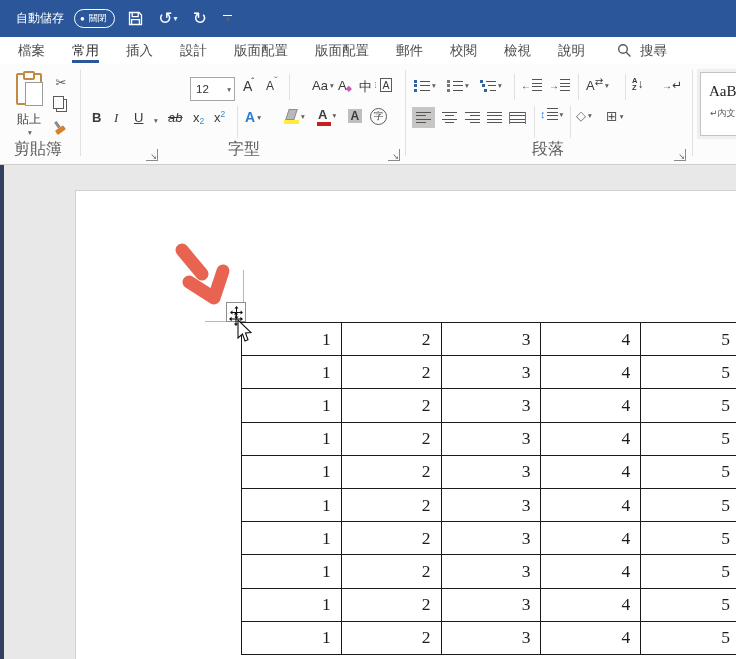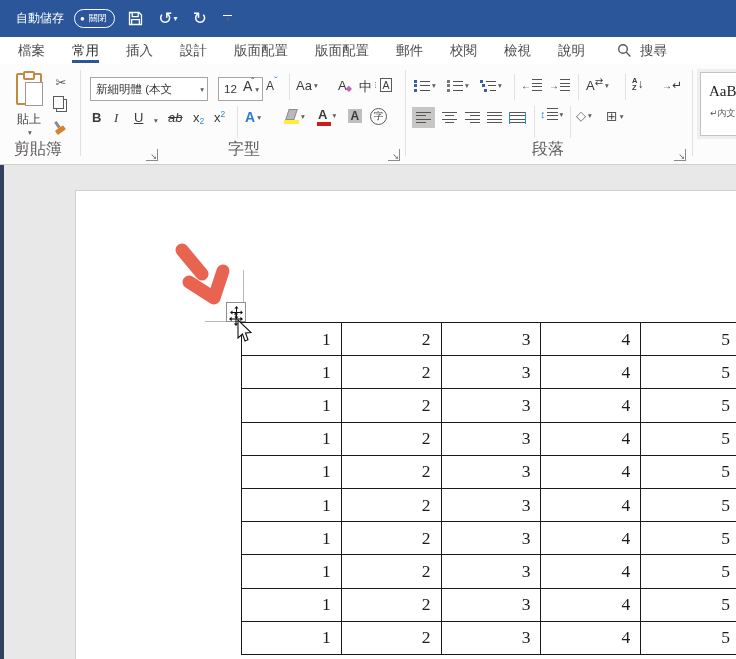--- a/index.html
+++ b/index.html
@@ -180,38 +180,34 @@
   <span class="mini" style="left:48px;top:53px;">
     <span class="icon-brush">
         <span class="head"></span>
         <span class="handle"></span>
       </span>
   </span>
   <span class="grp-label" style="left:14px;">剪貼簿</span>
   <span class="launcher" style="left:146px;">↘</span>
   <span class="vsep" style="left:80px;"></span>
 
-  <div class="combo" style="left:90px;width:108px;">
-    <span style="white-space:nowrap;overflow:hidden;max-width:92px;">新細明體 (本文</span>
-    <span class="chev">▾</span>
-  </div>
-  <div class="combo" style="left:218px;width:35px;">
+  <div class="combo" style="left:190px;width:35px;">
     <span>12</span>
     <span class="chev">▾</span>
   </div>
   <span class="rbtn" style="left:243px;top:14px;">
     <span class="g" style="font-size:14px;">A</span>
     <span class="mark" style="color:#3b3a39;">ˆ</span>
   </span>
   <span class="rbtn" style="left:266px;top:15px;">
     <span class="g" style="font-size:12px;">A</span>
     <span class="mark2">ˇ</span>
   </span>
   <span class="vsep" style="left:289px;top:10px;bottom:64px;"></span>
-  <span class="rbtn" style="left:296px;top:14px;">
+  <span class="rbtn" style="left:312px;top:14px;">
     <span class="g">Aa</span>
     <span class="chev">▾</span>
   </span>
   <span class="rbtn" style="left:338px;top:14px;">
     <span class="g">A</span>
     <span class="mark" style="top:3px;font-size:8px;">◆</span>
   </span>
   <span class="rbtn" style="left:359px;top:14px;">
     <span class="g">中</span>
     <span class="mark2" style="font-size:7px;top:-2px;color:#3b3a39;">⋮</span>

